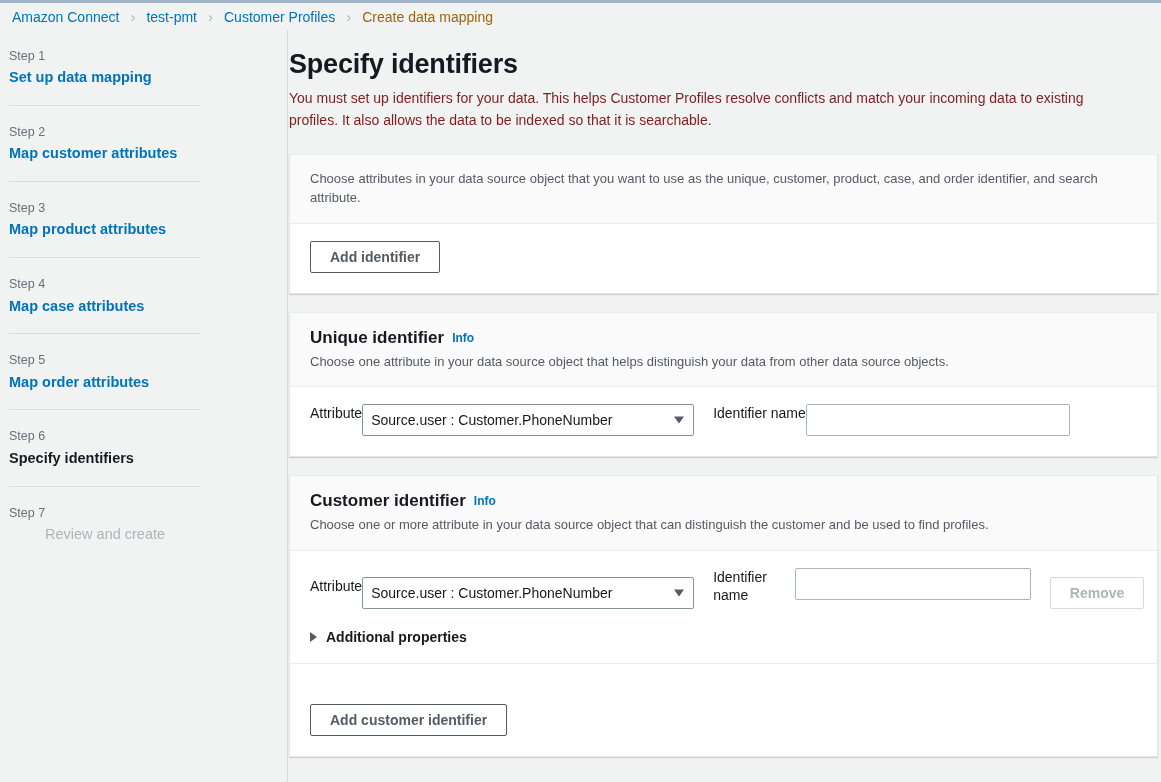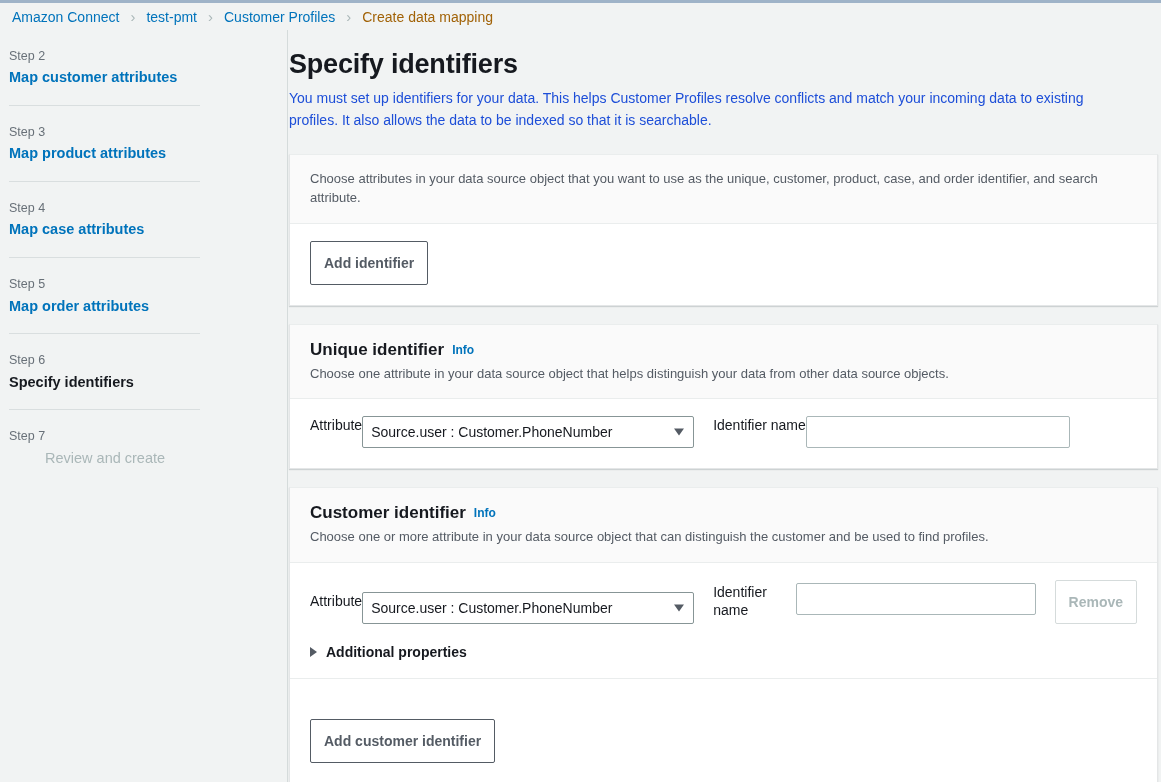--- a/index.html
+++ b/index.html
@@ -114,21 +114,21 @@
     font-size: 27px;
     font-weight: 700;
     line-height: 1.2;
     margin: 0 0 8px 0;
     padding-left: 0;
     color: #16191f;
     letter-spacing: -0.2px;
   }
   .page-desc {
     font-size: 14px;
-    color: #1d4ed8;
+    color: #7f1d1d;
     line-height: 1.55;
     max-width: 830px;
     margin: 0 0 22px 0;
   }
 
   
   .card {
     background: #ffffff;
     border: 1px solid #e4e6e7;
     border-top: 1px solid #eaeded;
@@ -173,22 +173,22 @@
   .card-body {
     padding: 17px 20px 20px 20px;
     background: #ffffff;
   }
 
   
   .btn {
     display: inline-flex;
     align-items: center;
     justify-content: center;
-    height: 44px;
-    padding: 0 13px;
+    height: 32px;
+    padding: 0 19px;
     background: #ffffff;
     border: 1px solid #545b64;
     border-radius: 2px;
     font-size: 14px;
     font-weight: 700;
     color: #545b64;
     font-family: "Liberation Sans", sans-serif;
     cursor: pointer;
     white-space: nowrap;
   }
@@ -297,20 +297,26 @@
     <span class="crumb-sep">›</span>
     <a class="crumb">Customer Profiles</a>
     <span class="crumb-sep">›</span>
     <span class="crumb current">Create data mapping</span>
   </nav>
 
   <div class="body-wrap">
 
     <aside class="sidebar">
 
+      <div class="step">
+        <div class="step-inner">
+          <div class="step-num">Step 1</div>
+          <div class="step-title">Set up data mapping</div>
+        </div>
+      </div>
 
       <div class="step">
         <div class="step-inner">
           <div class="step-num">Step 2</div>
           <div class="step-title">Map customer attributes</div>
         </div>
       </div>
 
       <div class="step">
         <div class="step-inner">

